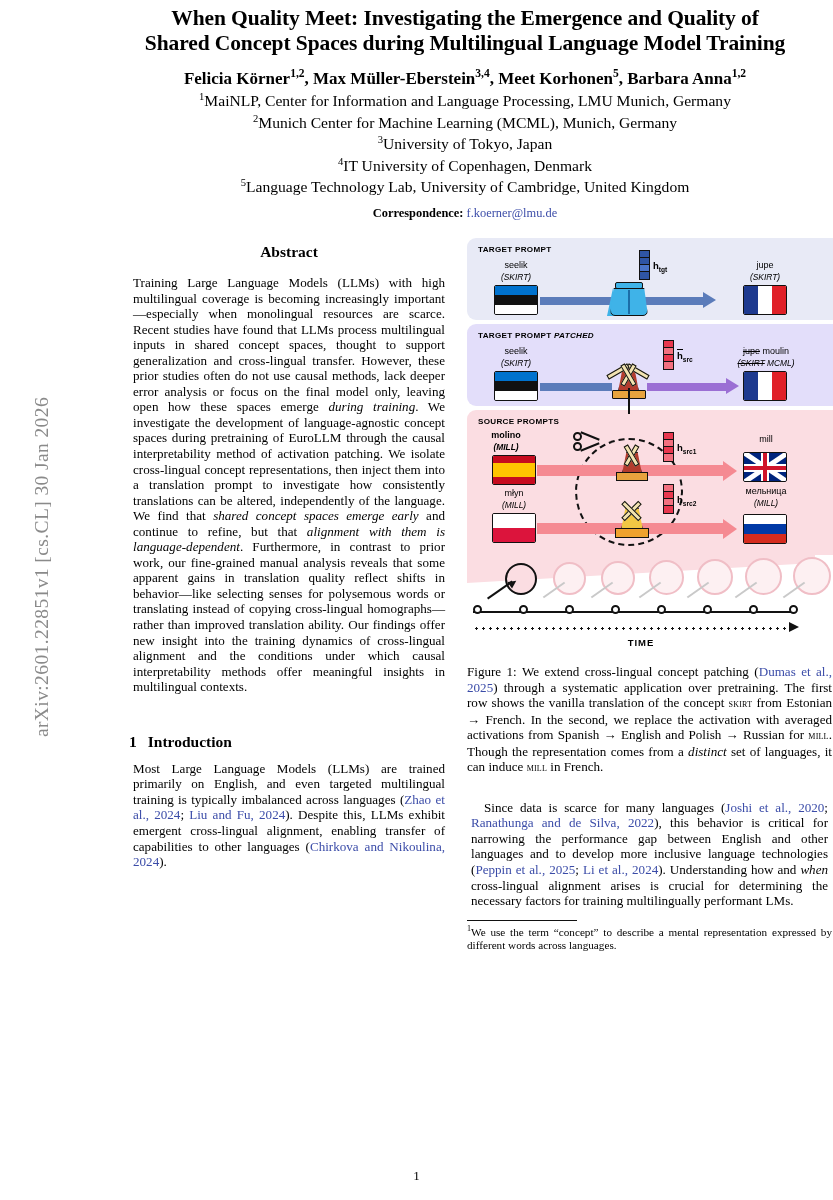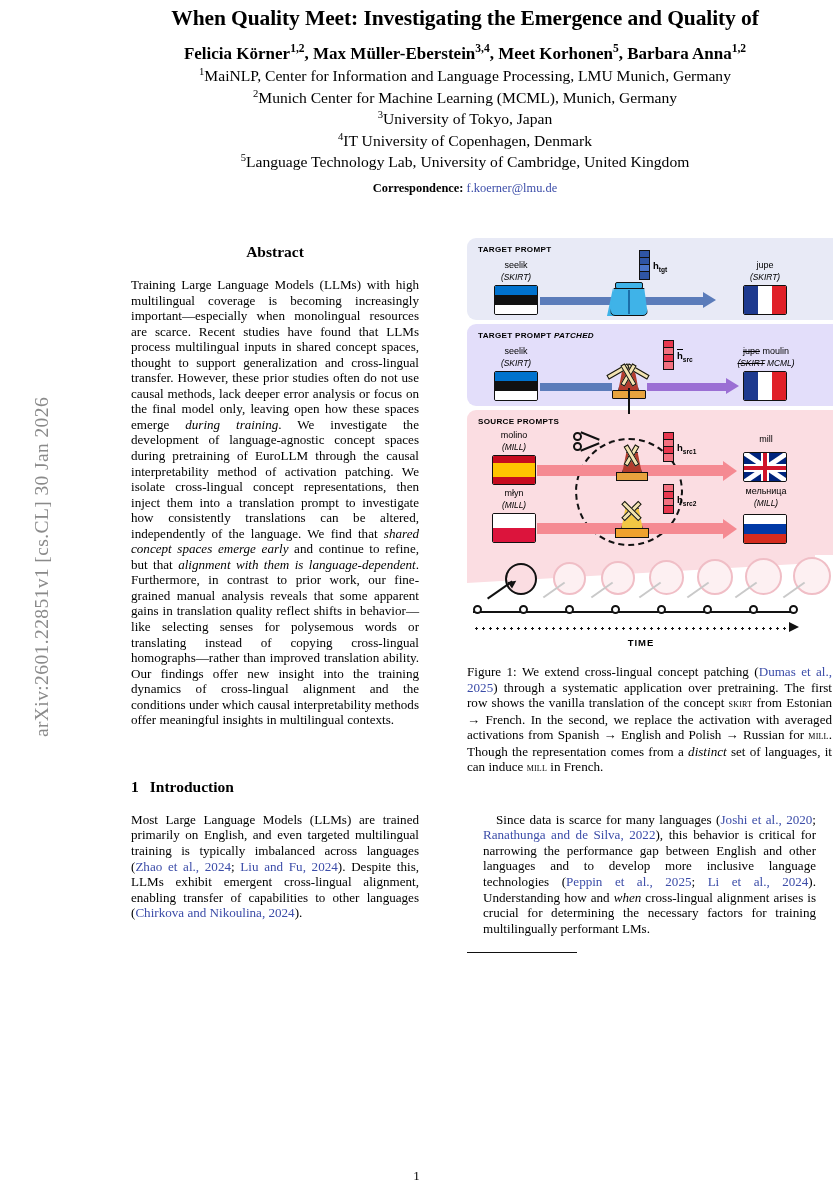--- a/index.html
+++ b/index.html
@@ -39,30 +39,30 @@
     text-align:center; font-size:17px; font-weight:bold;
     margin-top:12px; line-height:21px;
   }
   .affil{ text-align:center; font-size:15.6px; line-height:19.6px; margin-top:2px;}
   .corr{ text-align:center; font-size:12.4px; font-weight:bold; margin-top:9px;}
   .corr .mail{ color:#3b4ca8; font-weight:normal; }
   sup{ font-size:0.68em; vertical-align: super; line-height:0; }
 
   
   .cols{ position:absolute; left:95px; top:238px; width:740px; }
-  .col-left{ position:absolute; left:20px; top:0; width:320px; }
+  .col-left{ position:absolute; left:34px; top:0; width:320px; }
   .col-right{ position:absolute; left:372px; top:0; width:365px; }
 
   .abs-head{ text-align:center; font-size:15.5px; font-weight:bold; margin:5px 0 14px 0;}
   p.just{
     text-align:justify; font-size:13.1px; line-height:15.55px;
-    margin:16px; text-indent:0; hyphens:none;
+    margin:4px; text-indent:0; hyphens:none;
   }
   p.indent{ text-indent:13px; }
-  .sec-head{ font-size:15.5px; font-weight:bold; margin:0 0 10px 16px; }
+  .sec-head{ font-size:15.5px; font-weight:bold; margin:0 0 10px 0; }
   .sec-head .num{ margin-right:11px; }
   .cite{ color:#3b4ca8; }
   i, em { font-style:italic; }
   .sc{ font-variant:small-caps; }
   .small-caps{ font-size:0.86em; letter-spacing:0.2px;}
 
   
   .figure{ width:365px; }
   .figbox{
     width:378px; margin:0 auto;
@@ -124,20 +124,21 @@
 </head>
 <body>
 
 <div class="page">
 
   <div class="arxiv-stamp">arXiv:2601.22851v1  [cs.CL]  30 Jan 2026</div>
 
   <div class="content">
     <h1 class="title">
       <span>When Quality Meet: Investigating the Emergence and Quality of</span><br>
+      <span>Shared Concept Spaces during Multilingual Language Model Training</span>
     </h1>
 
     <div class="authors">
       <span>Felicia Körner</span><sup>1,2</sup>, <span>Max Müller-Eberstein</span><sup>3,4</sup>, <span>Meet Korhonen</span><sup>5</sup>, <span>Barbara Anna</span><sup>1,2</sup>
     </div>
 
     <div class="affil"><sup>1</sup><span>MaiNLP, Center for Information and Language Processing, LMU Munich, Germany</span></div>
     <div class="affil"><sup>2</sup><span>Munich Center for Machine Learning (MCML), Munich, Germany</span></div>
     <div class="affil"><sup>3</sup><span>University of Tokyo, Japan</span></div>
     <div class="affil"><sup>4</sup><span>IT University of Copenhagen, Denmark</span></div>
@@ -267,21 +268,21 @@
             </div>
           </div>
 
           <div class="panel p3">
             <div class="plabel">SOURCE PROMPTS</div>
 
             <div style="position:absolute;left:161px;top:-22px;width:2px;height:26px;background:#111;"></div>
 
             <div class="circ" style="left:108px; top:28px; width:108px; height:108px; border:2.2px dashed #111;"></div>
 
-            <div class="word" style="left:12px; top:20px; width:70px;">
+            <div class="word" style="left:4px; top:20px; width:70px;font-weight:bold;">
               <span class="gl">molino</span>
               <span class="cn">(MILL)</span>
             </div>
             <div class="flag" style="left:25px; top:45px;">
               <div style="height:26%;background:#c60b1e"></div>
               <div style="height:48%;background:#ffc400"></div>
               <div style="height:26%;background:#c60b1e"></div>
             </div>
             <div class="arrow" style="left:70px; top:54px; width:200px;">
               <div class="shaft" style="background:#f58a92;height:11px;top:1px"></div>
@@ -406,17 +407,18 @@
 
         <div class="figcap"><span>Figure 1: We extend cross-lingual concept patching (</span><span class="cite">Dumas et al., 2025</span><span>) through a systematic application over pretraining. The first row shows the vanilla translation of the concept </span><span class="sc small-caps">skirt</span><span> from Estonian → French.  In the second, we replace the activation with averaged activations from Spanish → English and Polish → Russian for </span><span class="sc small-caps">mill</span><span>.  Though the representation comes from a </span><i>distinct</i><span> set of languages, it can induce </span><span class="sc small-caps">mill</span><span> in French.</span></div>
       </div>
 
       <div style="height:20px"></div>
 
       <p class="just indent"><span>Since data is scarce for many languages (</span><span class="cite">Joshi et al., 2020</span><span>; </span><span class="cite">Ranathunga and de Silva, 2022</span><span>), this behavior is critical for narrowing the performance gap between English and other languages and to develop more inclusive language technologies (</span><span class="cite">Peppin et al., 2025</span><span>; </span><span class="cite">Li et al., 2024</span><span>).  Understanding how and </span><i>when</i><span> cross-lingual alignment arises is crucial for determining the necessary factors for training multilingually performant LMs.</span></p>
 
 
       <div class="footnote-rule"></div>
+      <div class="footnote"><sup>1</sup><span>We use the term “concept” to describe a mental representation expressed by different words across languages.</span></div>
     </div>
   </div>
 
   <div class="pagenum">1</div>
 </div>
 
 </body></html>

